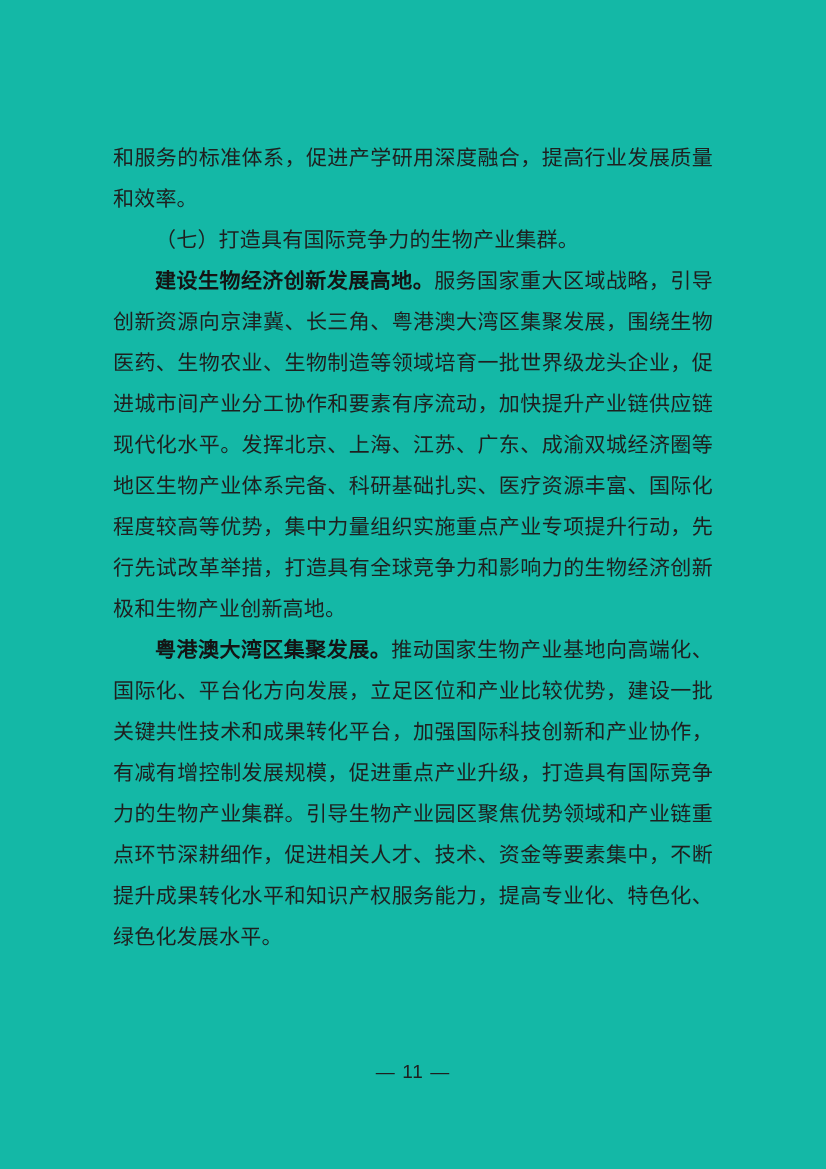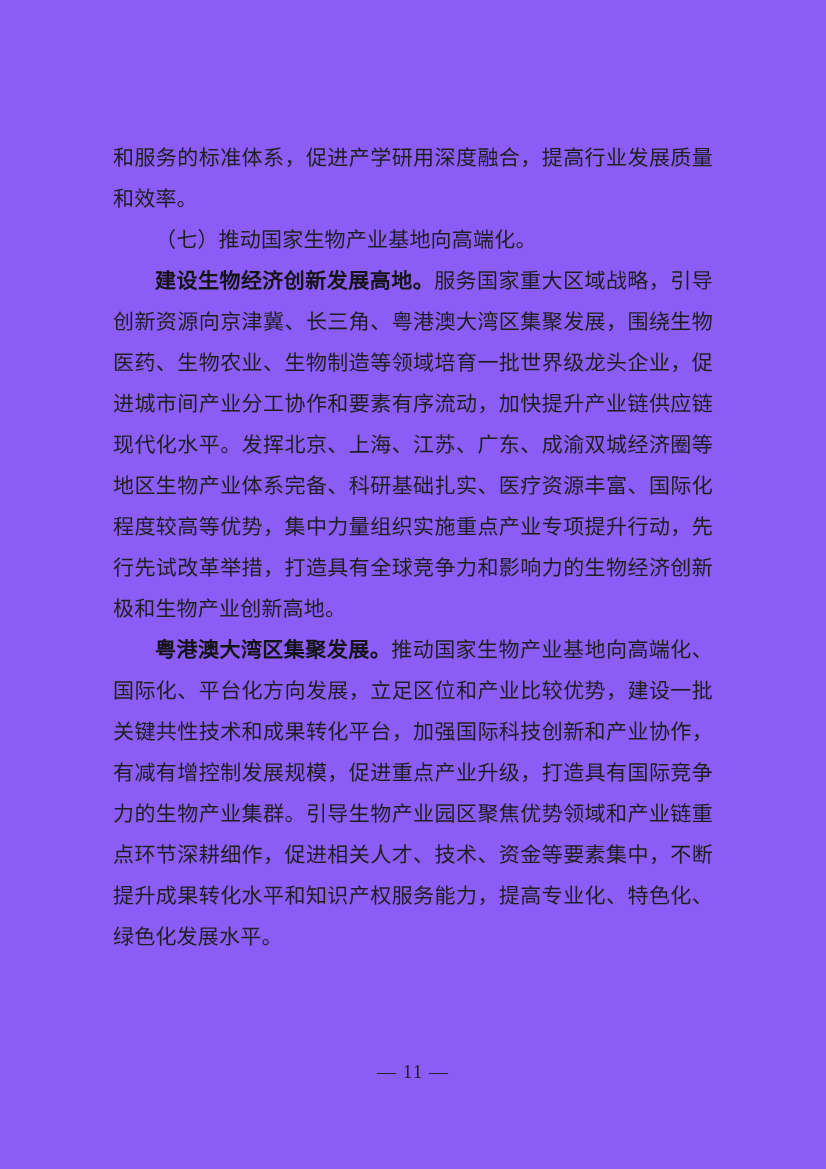--- a/index.html
+++ b/index.html
@@ -5,21 +5,21 @@
 <style>
   html, body {
     margin: 0;
     padding: 0;
     background: #ffffff;
   }
   .page {
     position: relative;
     width: 826px;
     height: 1169px;
-    background: #8b5cf6;
+    background: #14b8a6;
     overflow: hidden;
     font-family: "Liberation Serif", "DejaVu Serif", serif;
     color: #1f1f1f;
   }
   .content {
     position: absolute;
     left: 113px;
     top: 138px;
     width: 600px;
   }
@@ -46,33 +46,33 @@
     font-weight: 400;
   }
   .page-footer {
     position: absolute;
     left: 0;
     top: 1060px;
     width: 826px;
     text-align: center;
   }
   .page-number {
-    font-family: Liberation Serif, serif;
+    font-family: Liberation Sans, sans-serif;
     font-size: 19px;
     line-height: 24px;
     color: #1f1f1f;
     letter-spacing: 1px;
   }
 </style>
 </head>
 <body>
 
 <div class="page">
   <div class="content">
       <p class="para"><span class="run">和服务的标准体系，促进产学研用深度融合，提高行业发展质量和效率。</span></p>
-      <p class="para indent"><span class="run">（七）推动国家生物产业基地向高端化。</span></p>
+      <p class="para indent"><span class="run">（七）打造具有国际竞争力的生物产业集群。</span></p>
       <p class="para indent"><span class="lead">建设生物经济创新发展高地。</span><span class="run">服务国家重大区域战略，引导创新资源向京津冀、长三角、粤港澳大湾区集聚发展，围绕生物医药、生物农业、生物制造等领域培育一批世界级龙头企业，促进城市间产业分工协作和要素有序流动，加快提升产业链供应链现代化水平。发挥北京、上海、江苏、广东、成渝双城经济圈等地区生物产业体系完备、科研基础扎实、医疗资源丰富、国际化程度较高等优势，集中力量组织实施重点产业专项提升行动，先行先试改革举措，打造具有全球竞争力和影响力的生物经济创新极和生物产业创新高地。</span></p>
       <p class="para indent"><span class="lead">粤港澳大湾区集聚发展。</span><span class="run">推动国家生物产业基地向高端化、国际化、平台化方向发展，立足区位和产业比较优势，建设一批关键共性技术和成果转化平台，加强国际科技创新和产业协作，有减有增控制发展规模，促进重点产业升级，打造具有国际竞争力的生物产业集群。引导生物产业园区聚焦优势领域和产业链重点环节深耕细作，促进相关人才、技术、资金等要素集中，不断提升成果转化水平和知识产权服务能力，提高专业化、特色化、绿色化发展水平。</span></p>
     </div>
   <div class="page-footer">
     <span class="page-number">— 11 —</span>
   </div>
 </div>
 
 </body></html>

